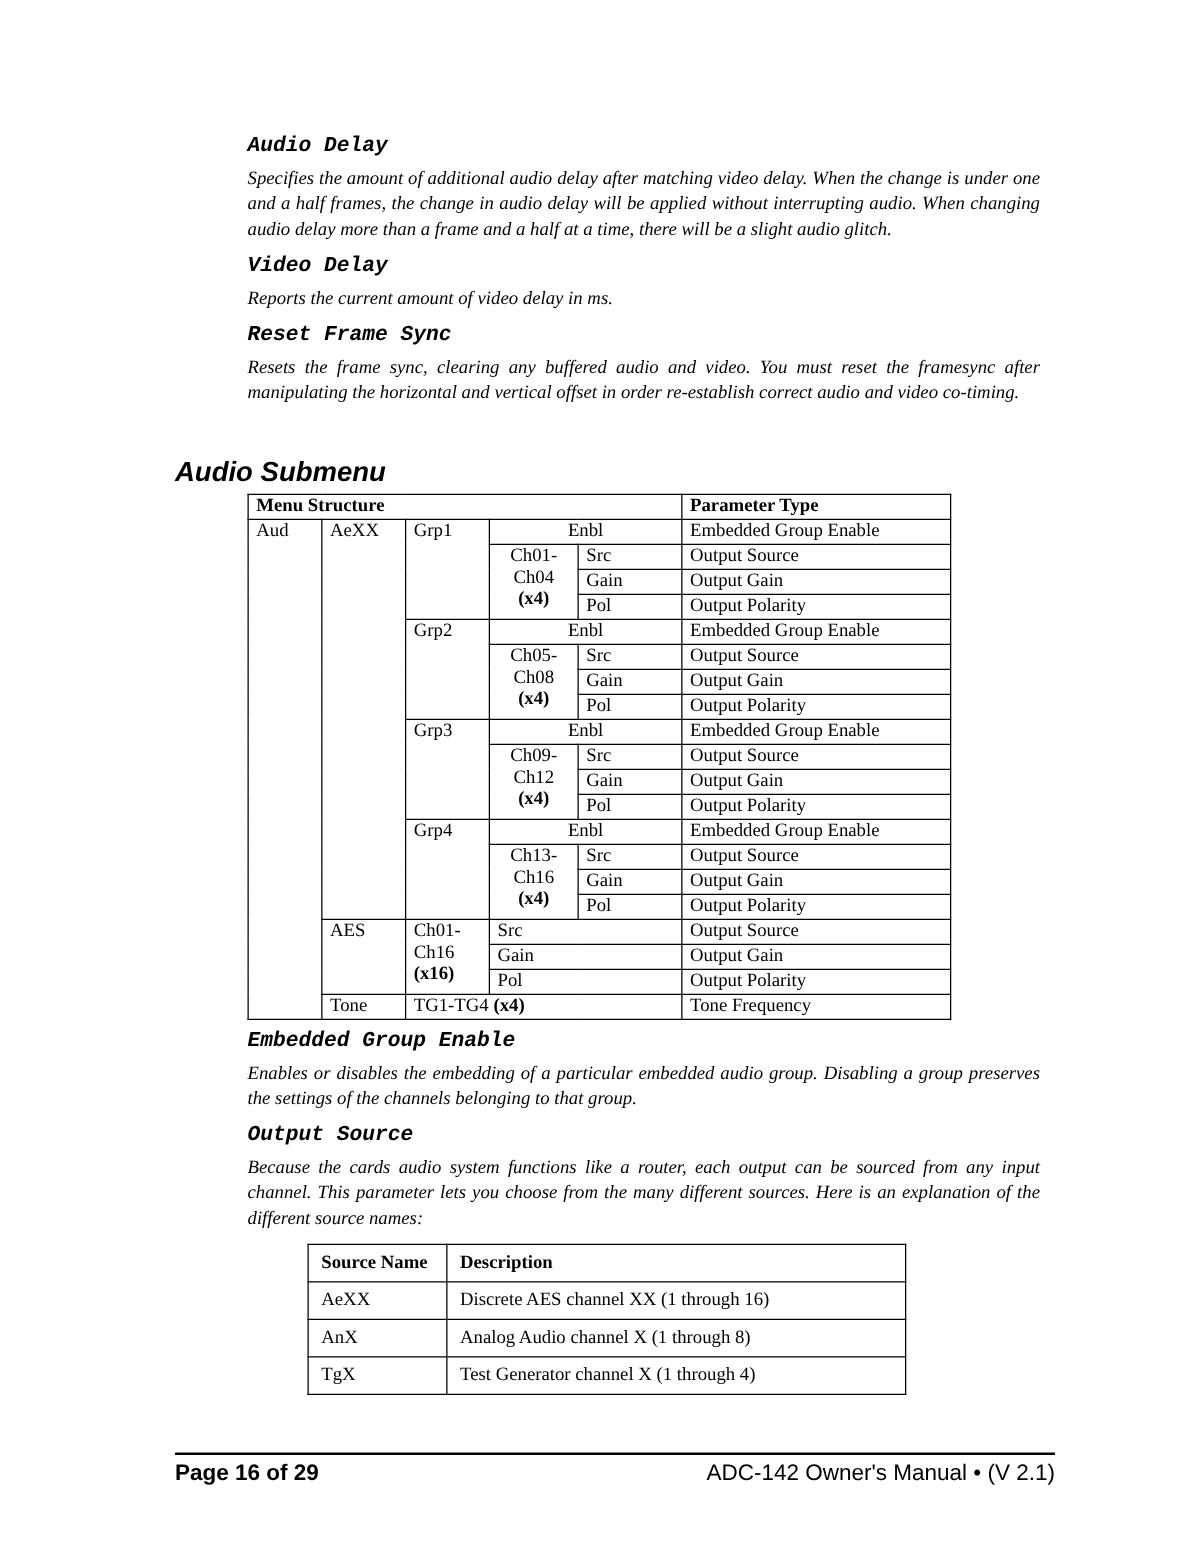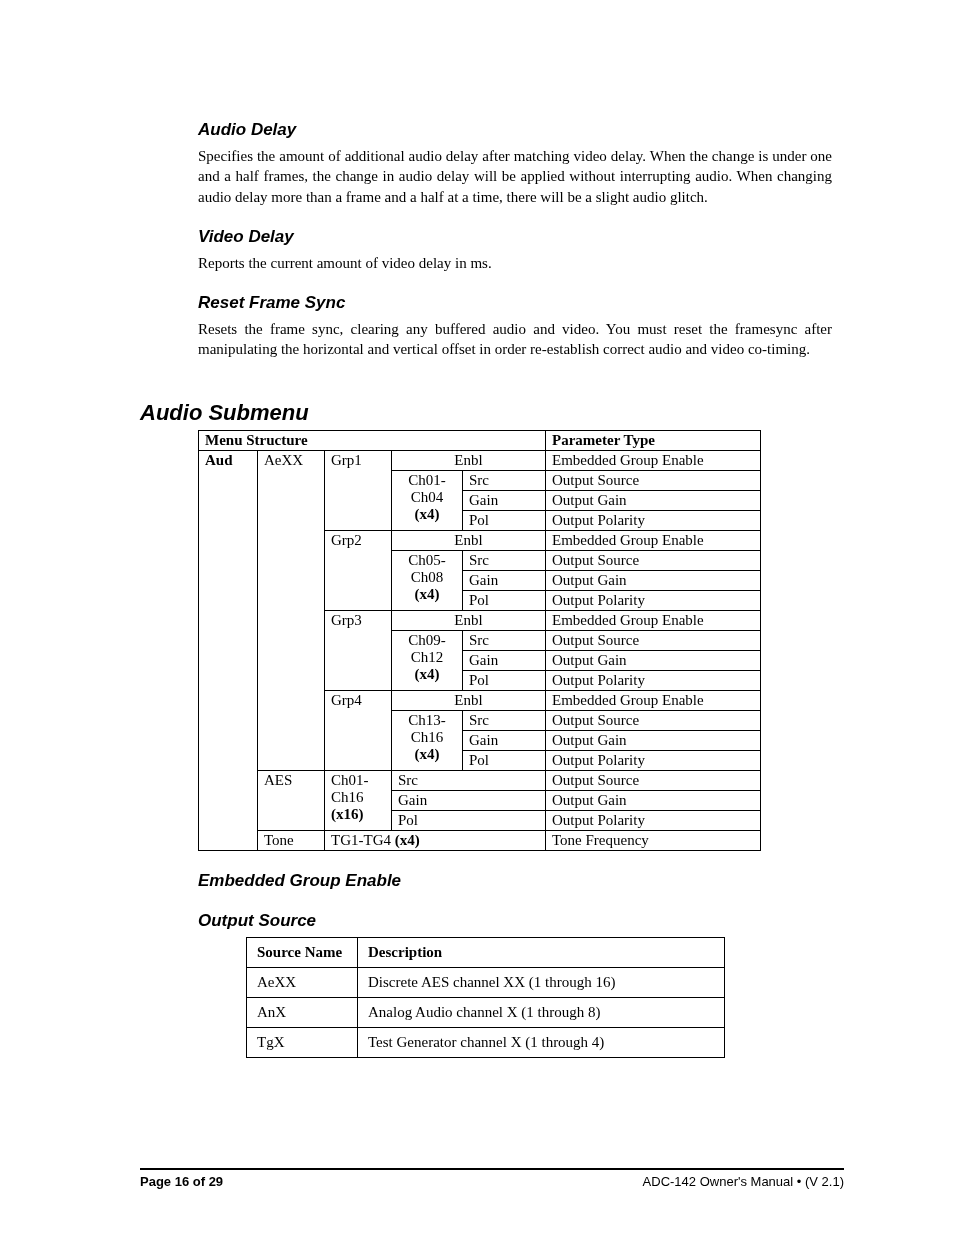--- a/index.html
+++ b/index.html
@@ -12,50 +12,51 @@
     padding: 0;
   }
   .page {
     width: 954px;
     height: 1235px;
     box-sizing: border-box;
     padding: 100px 110px 50px 140px;
     position: relative;
   }
   .h3 {
-    font-family: Liberation Sans, sans-serif;
+    font-family: Liberation Mono, monospace;
     font-weight: bold;
     font-style: italic;
     font-size: 17px;
-    margin: 20px 0 6px 58px;
+    margin: 8px 0 6px 58px;
   }
   .h2 {
     font-family: Arial, Helvetica, sans-serif;
     font-weight: bold;
     font-style: italic;
     font-size: 22px;
     margin: 40px 0 4px 0;
   }
   .para {
     margin: 4px 12px 10px 58px;
     line-height: 1.35;
     text-align: justify;
+    font-style: italic;
   }
   table {
     border-collapse: collapse;
     margin-left: 58px;
   }
   table.menu td, table.menu th {
     border: 1px solid #000;
     padding: 1px 6px;
     font-size: 15px;
     text-align: left;
     vertical-align: top;
   }
-  table.menu .c1 { width: 46px; font-weight: bold; }
+  table.menu .c1 { width: 46px; }
   table.menu .c2 { width: 54px; }
   table.menu .c3 { width: 54px; }
   table.menu .c4 { width: 58px; text-align: center; }
   table.menu .c5 { width: 70px; }
   table.menu .c6 { width: 202px; }
   table.src { margin-top: 6px; margin-left: 106px; }
   table.src td, table.src th {
     border: 1px solid #000;
     padding: 6px 10px;
     font-size: 15px;
@@ -64,21 +65,21 @@
   table.src .sc1 { width: 90px; }
   table.src .sc2 { width: 346px; }
   .footer {
     position: absolute;
     bottom: 46px;
     left: 140px;
     right: 110px;
     border-top: 2px solid #000;
     padding-top: 4px;
     font-family: Arial, Helvetica, sans-serif;
-    font-size: 13px;
+    font-size: 18px;
     font-weight: bold;
     display: flex;
     justify-content: space-between;
   }
   .footer .right { font-weight: normal; text-align: right; }
   .dot { font-family: Arial, sans-serif; }
 </style>
 </head>
 <body>
 
@@ -197,22 +198,24 @@
 
     <tr>
       <td class="c2">Tone</td>
       <td colspan="3"><span>TG1-TG4 </span><b>(x4)</b></td>
       <td class="c6">Tone Frequency</td>
     </tr>
   </tbody>
     </table>
 
   <div class="h3">Embedded Group Enable</div>
+  <div class="para">Enables or disables the embedding of a particular embedded audio group. Disabling a group preserves the settings of the channels belonging to that group.</div>
 
   <div class="h3">Output Source</div>
+  <div class="para">Because the cards audio system functions like a router, each output can be sourced from any input channel. This parameter lets you choose from the many different sources. Here is an explanation of the different source names:</div>
 
   <table class="src">
     <tbody>
         <tr>
       <td class="sc1"><b>Source Name</b></td>
       <td class="sc2"><b>Description</b></td>
     </tr>
     <tr>
       <td>AeXX</td>
       <td>Discrete AES channel XX (1 through 16)</td>

